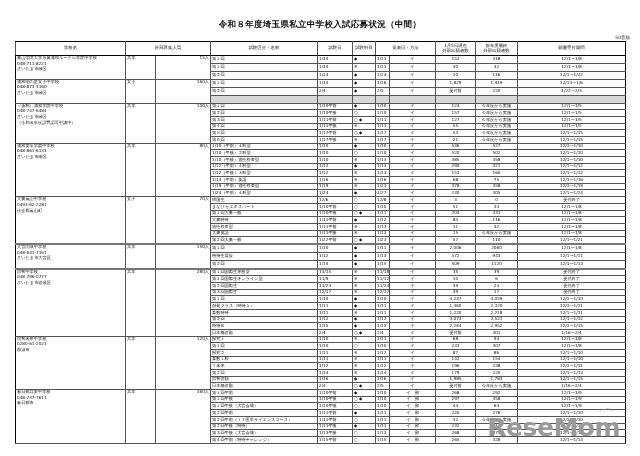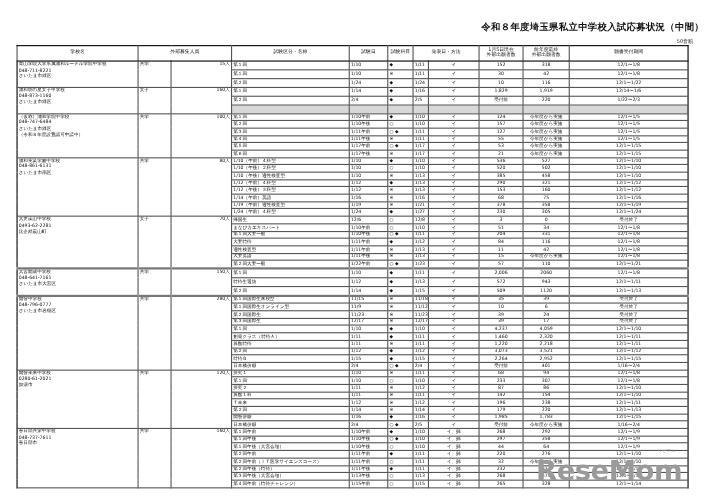--- a/index.html
+++ b/index.html
@@ -1,17 +1,17 @@
 <!DOCTYPE html>
 <html><head>
 <meta charset="utf-8">
 <style>
   html, body { margin:0; padding:0; background:#fff; }
   body { width:640px; height:456px; position:relative; overflow:hidden; font-family:"DejaVu Sans", sans-serif; color:#111; }
-  .title { position:absolute; top:19px; left:0; width:640px; text-align:right; font-size:8.5px; font-weight:bold; letter-spacing:0.3px; }
+  .title { position:absolute; top:19px; left:0; width:640px; text-align:center; font-size:8.5px; font-weight:bold; letter-spacing:0.3px; }
   .pagenum { position:absolute; top:35px; right:10px; font-size:4.5px; }
   table.main { position:absolute; top:41px; left:15px; width:610px; border-collapse:collapse; table-layout:fixed; font-size:4.2px; line-height:1; }
   table.main td, table.main th { border:0.5px solid #555; padding:0 1px; height:5.7px; white-space:nowrap; overflow:hidden; vertical-align:middle; }
   table.main th { font-weight:normal; height:13px; text-align:center; font-size:4.4px; border-bottom:1px solid #000; }
   table.main td.school { vertical-align:top; border-left:1px solid #000; }
   table.main td.num { text-align:right; vertical-align:top; }
   td.c { text-align:center; }
   tr.grp-start td { border-top:1.2px solid #000; }
   tr.thick-sep td { border-top:2px solid #777; }
   td.gray { background:#d8d8d8; }

